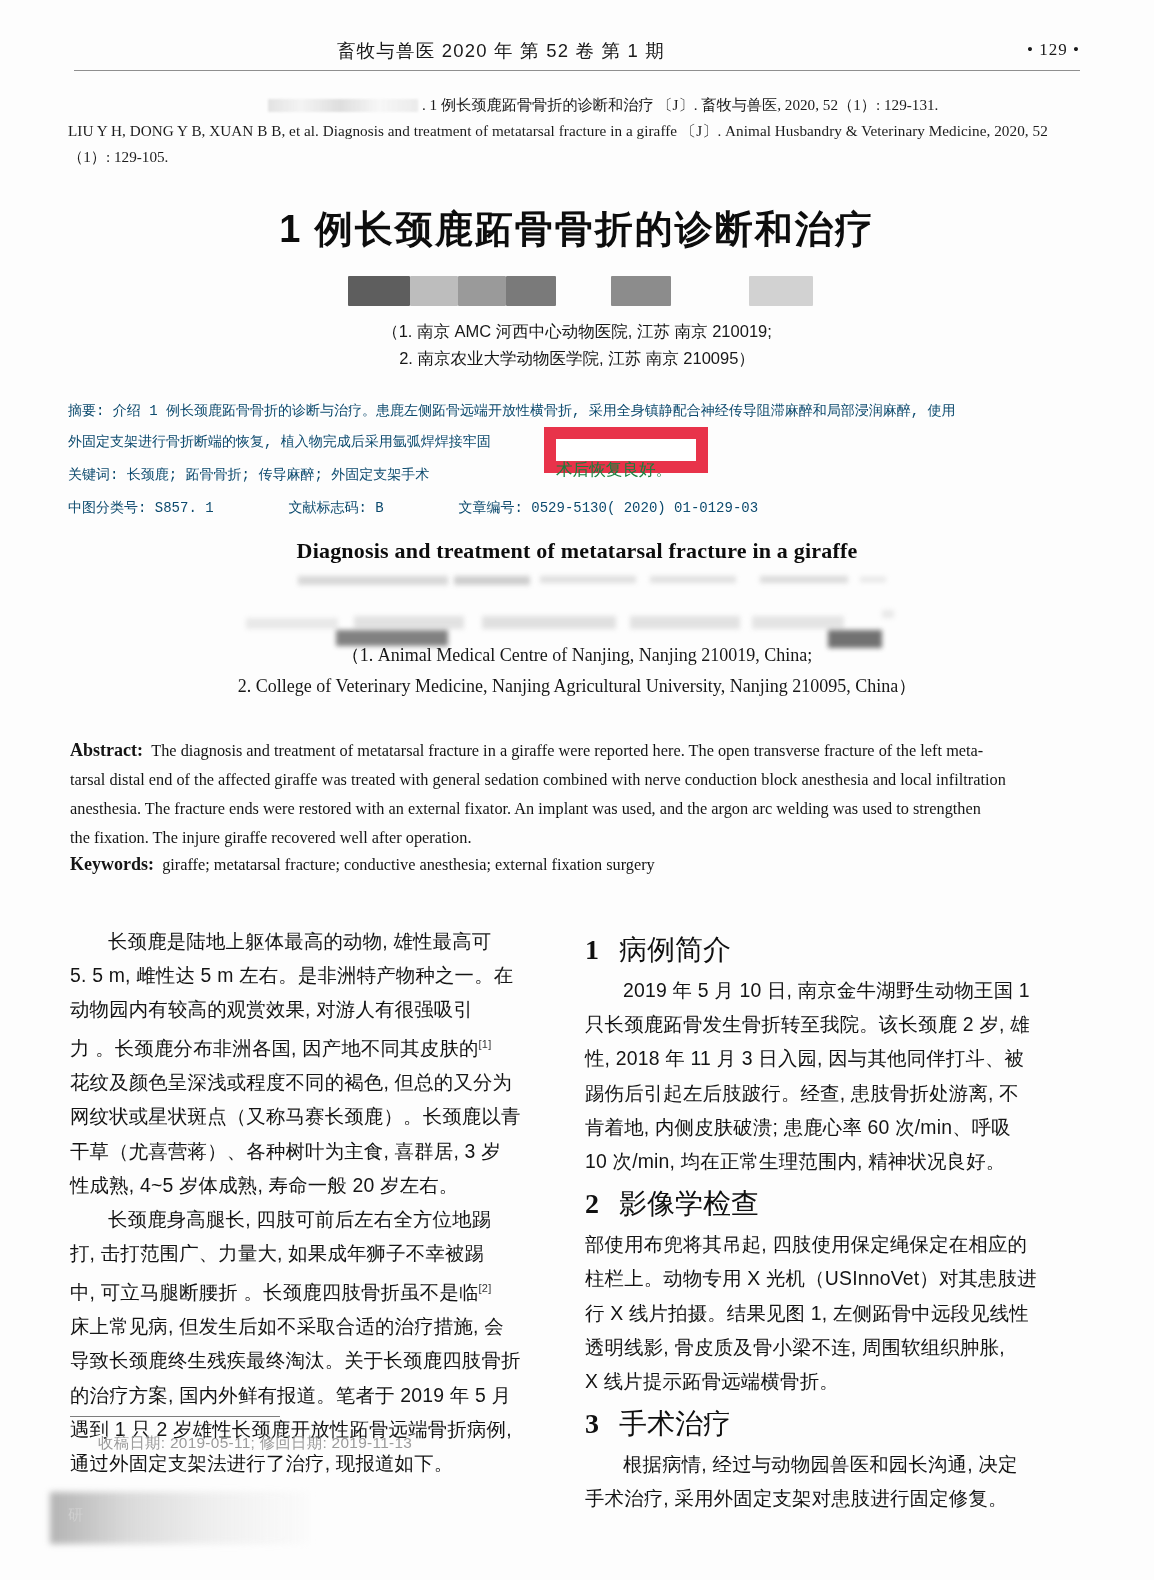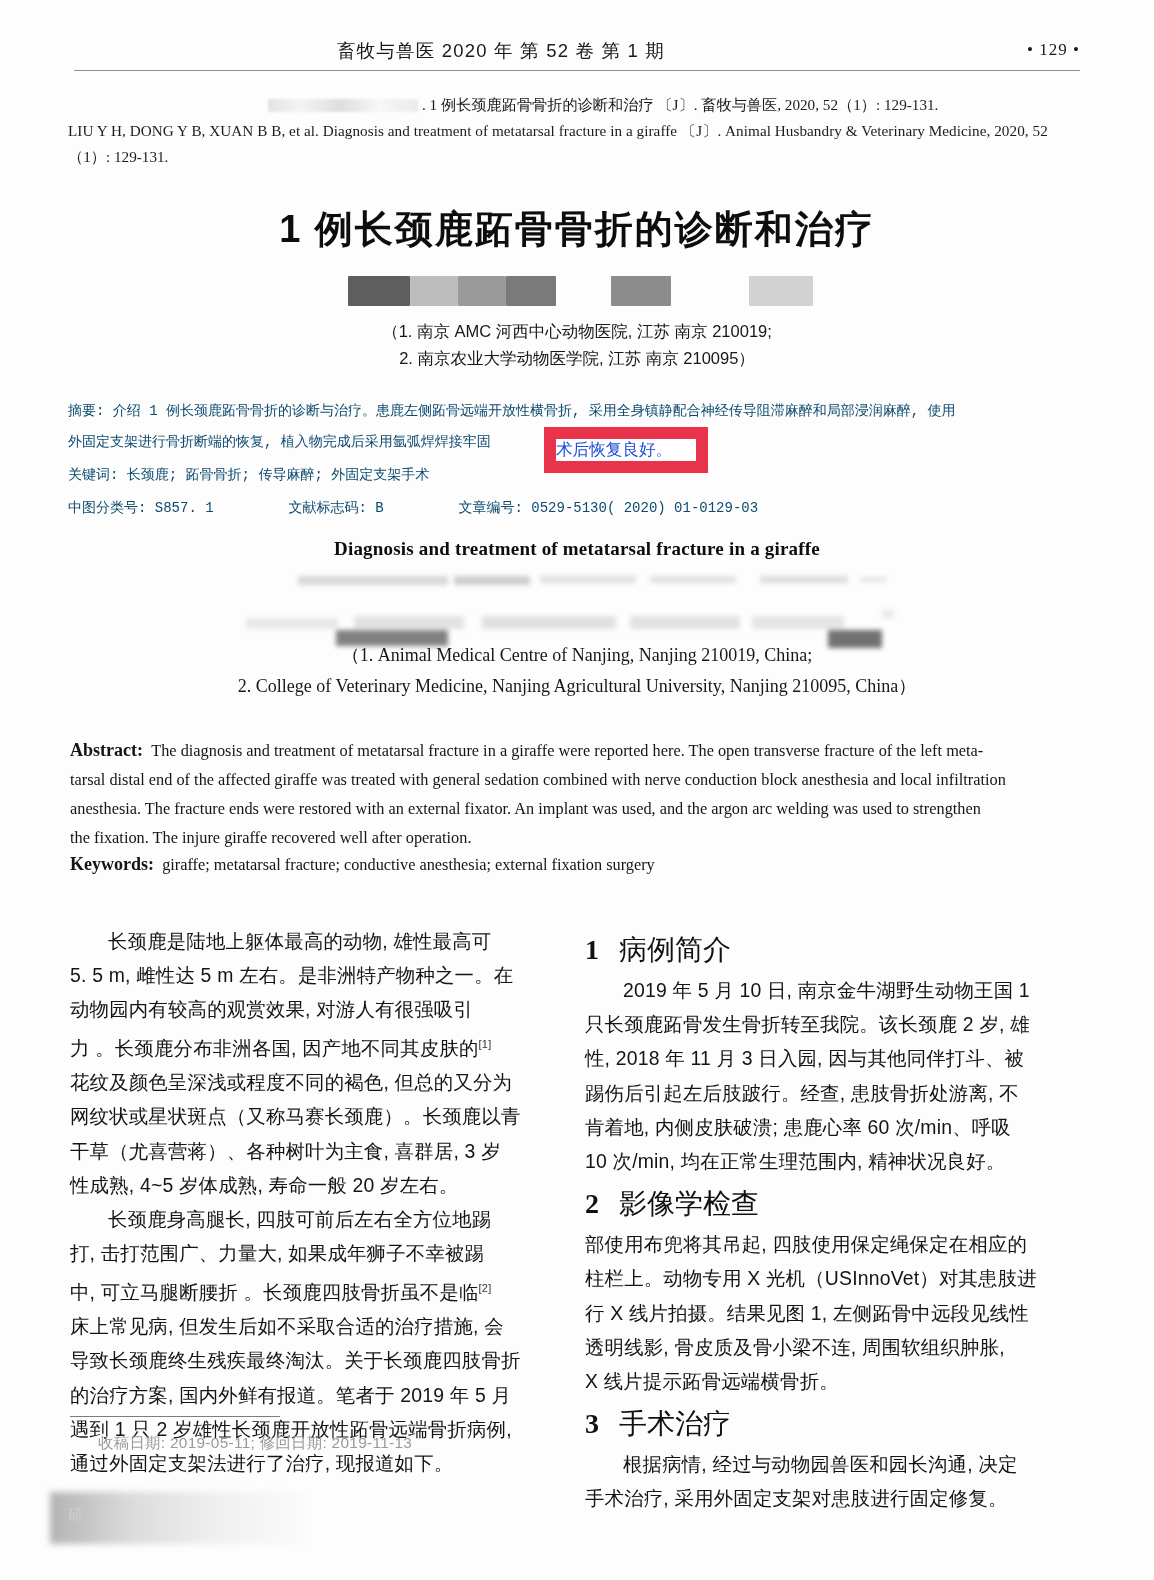--- a/index.html
+++ b/index.html
@@ -145,37 +145,37 @@
     position: absolute;
     left: 544px; top: 427px;
     width: 164px; height: 46px;
     border: 12px solid #e8334a;
     background: #ffffff;
     box-sizing: border-box;
     z-index: 30;
   }
   .red-box-text {
     position: absolute;
-    left: 556px; top: 434px;
+    left: 556px; top: 454px;
     width: 150px;
     font-size: 16.6px;
     line-height: 31px;
-    color: #1d4ed8;
+    color: #15803d;
     font-family: "Liberation Sans", "DejaVu Sans", sans-serif;
     z-index: 31;
     white-space: nowrap;
   }
 
   
   .en-title {
     position: absolute;
     left: 0; top: 538px;
     width: 1154px;
     text-align: center;
-    font-size: 19px;
+    font-size: 22px;
     font-weight: bold;
     color: #0d0d0d;
     letter-spacing: .2px;
   }
   .en-title-redact {
     position: absolute;
     left: 258px; top: 574px;
     width: 630px; height: 12px;
   }
 
@@ -324,21 +324,21 @@
     <div class="runhead-journal">畜牧与兽医   2020 年   第 52 卷   第 1 期</div>
     <div class="runhead-page">• 129 •</div>
     <div class="runhead-rule"></div>
   </div>
 
   <div class="cites">
     <div class="cite-line cite-line-1">
       <span class="cite-redact-inline"></span><span>. 1 例长颈鹿跖骨骨折的诊断和治疗  〔J〕. 畜牧与兽医, 2020, 52（1）: 129-131.</span>
     </div>
     <div class="cite-line cite-line-2">LIU Y H, DONG Y B, XUAN B B, et al. Diagnosis and treatment of metatarsal fracture in a giraffe   〔J〕. Animal Husbandry &amp; Veterinary Medicine, 2020, 52</div>
-    <div class="cite-line cite-line-3">（1）: 129-131.</div>
+    <div class="cite-line cite-line-3">（1）: 129-105.</div>
   </div>
 
   <div class="cn-title">1 例长颈鹿跖骨骨折的诊断和治疗</div>
 
   <div class="cn-authors-redact">
     <div class="rblk" style="left:0px;   width:62px;  background:#5e5e5e;"></div>
     <div class="rblk" style="left:62px;  width:48px;  background:#bdbdbd;"></div>
     <div class="rblk" style="left:110px; width:48px;  background:#9a9a9a;"></div>
     <div class="rblk" style="left:158px; width:50px;  background:#7a7a7a;"></div>
     <div class="rblk" style="left:263px; width:60px;  background:#8c8c8c;"></div>

